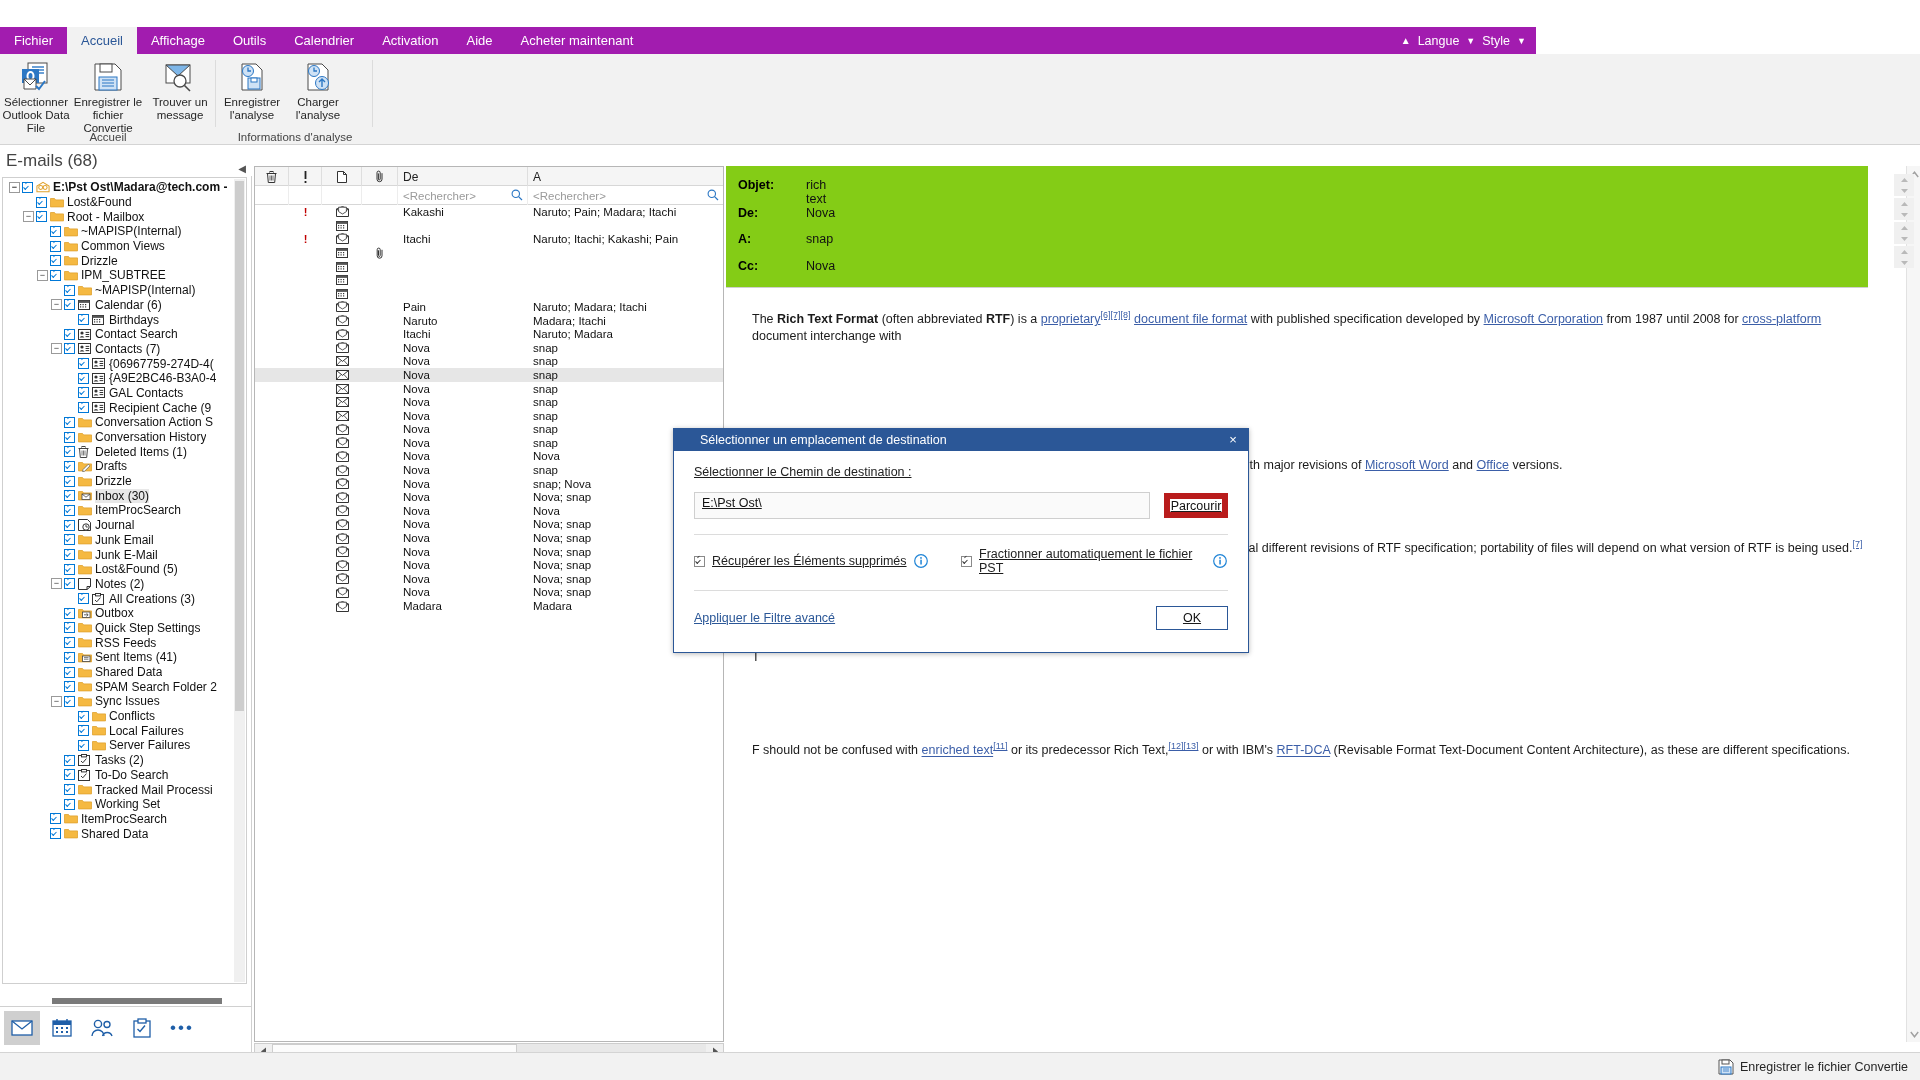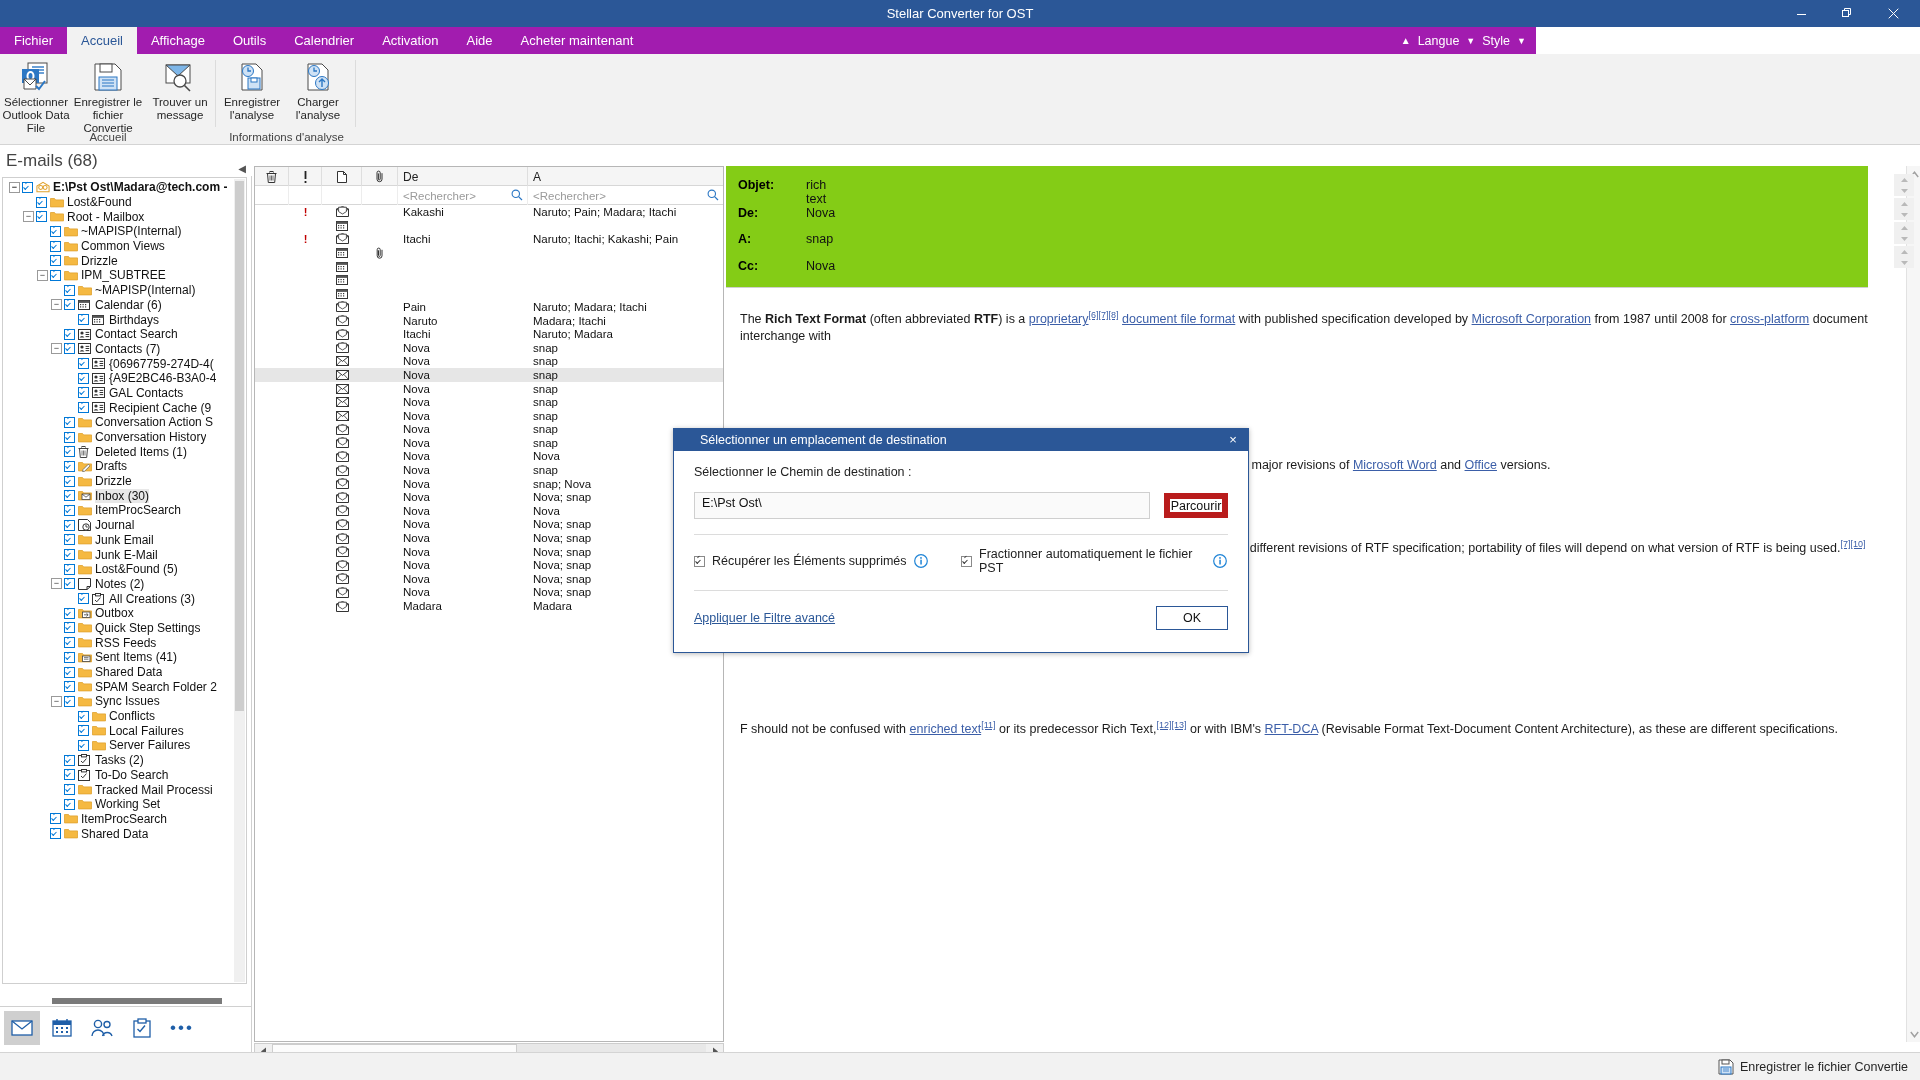--- a/index.html
+++ b/index.html
@@ -155,21 +155,21 @@
     position:absolute; left:0; top:0; right:16px; height:122px; background:#84cc16;
     border-bottom:1px solid #cfcfcf;
   }
   .pv-row { position:absolute; left:12px; font-size:12.5px; }
   .pv-key { position:absolute; font-weight:bold; color:#000; }
   .pv-val { position:absolute; left:68px; color:#111; }
   .pv-body {
     position:absolute; left:0; top:123px; right:0; bottom:0; background:#fff;
     padding:18px 14px 0 14px; overflow:hidden; line-height:17px; font-size:12.5px;
   }
-  .pv-body p { margin:0 0 14px 0; }
+  .pv-body p { margin:0 0 14px 12px; }
   a.wl { color:#3b5ea8; text-decoration:underline; }
   a.sup { color:#3b5ea8; text-decoration:underline; font-size:9px; vertical-align:super; }
   .b { font-weight:bold; }
   .pv-vscroll {
     position:absolute; right:0; top:166px; bottom:38px; width:14px; background:#f6f6f6;
     border-left:1px solid #e2e2e2;
   }
   .pv-arrow { width:14px; height:16px; display:flex; align-items:center; justify-content:center; }
 
   
@@ -194,21 +194,21 @@
     box-shadow:0 1px 5px rgba(0,0,0,.28);
   }
   .dlg-title {
     position:absolute; left:0; top:0; right:0; height:22px; background:#2b5797;
     color:#fff; font-size:12.5px; line-height:22px; padding-left:26px;
   }
   .dlg-close {
     position:absolute; right:0; top:0; width:30px; height:22px; color:#fff;
     display:flex; align-items:center; justify-content:center; font-size:13px;
   }
-  .dlg-body { position:absolute; left:0; top:22px; right:0; bottom:0; padding:14px 20px 0 20px; }
+  .dlg-body { position:absolute; left:0; top:22px; right:0; bottom:0; padding:14px 20px 0 20px;text-decoration:underline; }
   .dlg-lbl { font-size:12.5px; color:#222; }
   .dlg-pathrow { display:flex; align-items:center; margin-top:13px; gap:14px; }
   .dlg-input {
     flex:1 1 auto; height:27px; border:1px solid #cfcfcf; background:#fafafa;
     font-size:12.5px; color:#111; padding:0 7px; line-height:21px;
   }
   .dlg-browse {
     width:64px; height:25px; border:6px solid #b91c1c; background:#fff;
     font-size:12.5px; color:#111; display:flex; align-items:center; justify-content:center;
   }
@@ -230,41 +230,20 @@
   .dlg-ok {
     width:72px; height:24px; border:1px solid #2b5797; background:#fff;
     font-size:12.5px; color:#111; display:flex; align-items:center; justify-content:center;
   }
 </style>
 </head>
 <body>
 
 <div class="app">
 
-  <div class="titlebar">
-    <div class="title">Stellar Converter for OST</div>
-    <div class="wbtns">
-      <div class="wbtn">
-        <svg width="11" height="11" viewBox="0 0 11 11">
-            <rect x="1" y="6" width="9" height="1" fill="#fff"></rect>
-          </svg>
-      </div>
-      <div class="wbtn">
-        <svg width="11" height="11" viewBox="0 0 11 11">
-          <rect x="0.5" y="2.5" width="6" height="6" fill="none" stroke="#fff"></rect>
-          <path d="M2.5 2.5V0.5h6v6h-2" fill="none" stroke="#fff"></path>
-        </svg>
-      </div>
-      <div class="wbtn">
-        <svg width="11" height="11" viewBox="0 0 11 11">
-          <path d="M0.7 0.7 L10.3 10.3 M10.3 0.7 L0.7 10.3" stroke="#fff" stroke-width="1"></path>
-        </svg>
-      </div>
-    </div>
-  </div>
 
   <div class="menustrip">
     <div class="menuitems" id="menuitems">
         <div class="menuitem">Fichier</div>
         <div class="menuitem active">Accueil</div>
         <div class="menuitem">Affichage</div>
         <div class="menuitem">Outils</div>
         <div class="menuitem">Calendrier</div>
         <div class="menuitem">Activation</div>
         <div class="menuitem">Aide</div>
@@ -325,21 +304,21 @@
             </svg>
           </div>
           <div class="lbl">Trouver un
 message</div>
         </div>
       </div>
       <div class="glabel">Accueil</div>
       <div class="gsep"></div>
     </div>
 
-    <div class="rgroup" style="left:217px; width:139px;">
+    <div class="rgroup" style="left:217px; width:156px;">
       <div class="gitems">
         <div class="rbtn" style="width:70px;">
           <div class="ico">
             <svg width="30" height="30" viewBox="0 0 30 30">
               <path d="M5 2 h14 l6 6 v20 H5 Z" fill="#fff" stroke="#4a4a4a"></path>
               <circle cx="11" cy="9" r="5.5" fill="#cfe2f5" stroke="#2b77c4"></circle>
               <path d="M11 5.5 V9 h3" fill="none" stroke="#2b77c4" stroke-width="1.3"></path>
               <rect x="11" y="16" width="12" height="11" fill="#cfe2f5" stroke="#2b77c4"></rect>
               <rect x="14" y="16" width="6" height="4" fill="#fff" stroke="#2b77c4"></rect>
             </svg>

